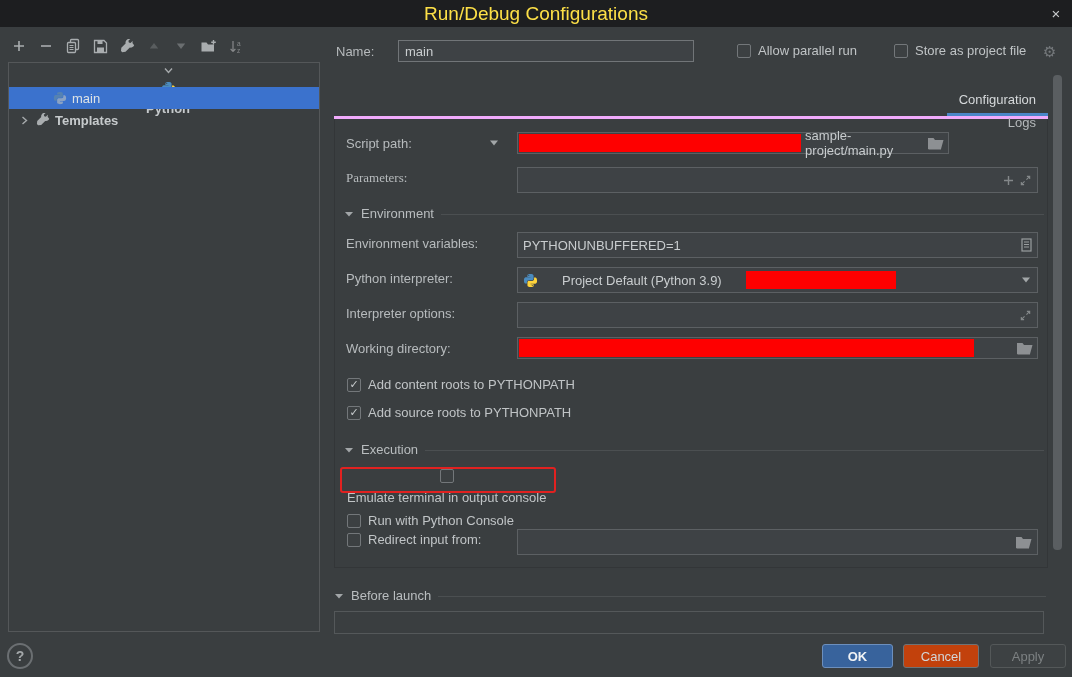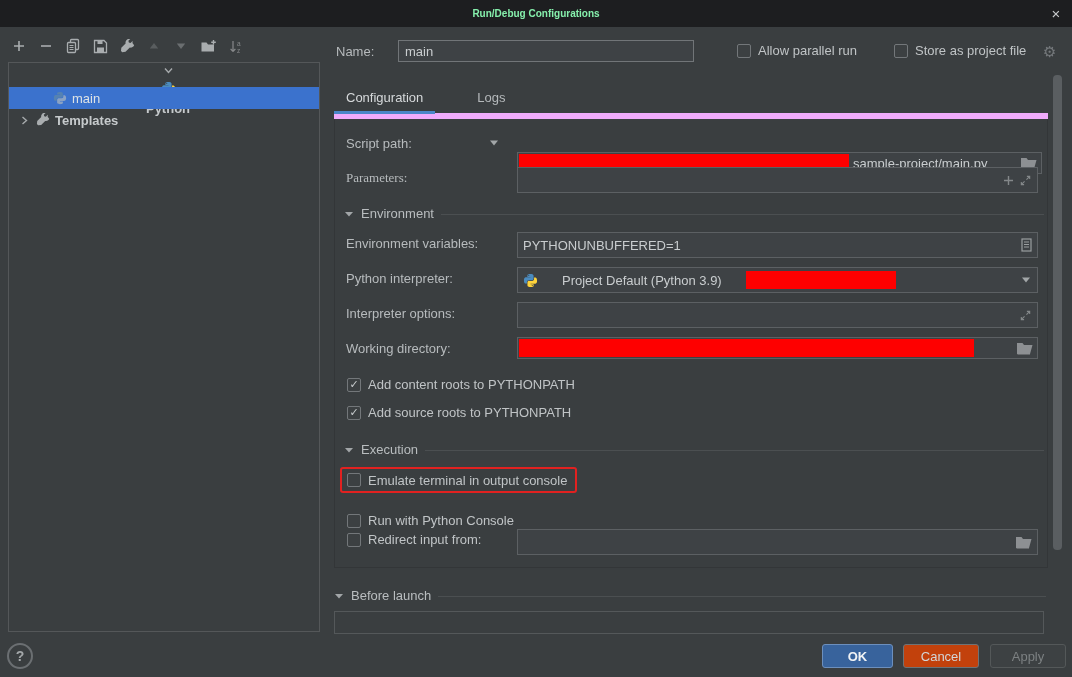--- a/index.html
+++ b/index.html
@@ -7,21 +7,21 @@
   .dialog {
     position:relative; width:1072px; height:677px; overflow:hidden;
     background:#3a3e40; font-family:"Liberation Sans","DejaVu Sans",sans-serif;
     font-size:13px; color:#c0c4c6;
   }
   .abs { position:absolute; }
 
   
   .titlebar { left:0; top:0; width:1072px; height:27px; background:#1d1e20;
     display:flex; align-items:center; justify-content:center; }
-  .titlebar .title { font-weight:bold; font-size:10px; color:#86efac; }
+  .titlebar .title { font-weight:normal; font-size:19px; color:#fde047; }
   .close-btn { position:absolute; right:6px; top:3px; width:20px; height:20px;
     display:flex; align-items:center; justify-content:center; color:#c9ccce; font-size:15px; cursor:default; }
   .close-btn::after { content:"×"; }
 
   
   .toolbar { left:10px; top:35px; height:22px; display:flex; align-items:center; gap:9px; }
   .tbtn { width:18px; height:18px; display:flex; align-items:center; justify-content:center; }
 
   
   .tree { left:8px; top:62px; width:312px; height:570px; border:1px solid #545759; background:#3a3e40; }
@@ -33,39 +33,39 @@
   
   .lbl { height:22px; display:flex; align-items:center; color:#b7bbbd; }
   .field { height:22px; background:#3e4245; border:1px solid #5c6063; display:flex; align-items:center; padding:12px 5px; gap:4px; color:#c9cdcf; }
   .name-input { background:#3e4245; border:1px solid #70747747; outline:none; color:#c9cdcf;
     font:13px "Liberation Sans","DejaVu Sans",sans-serif; padding:0 6px; border:1px solid #717578; }
   .redact { height:18px; background:#fe0000; }
   .spacer { flex:1; }
 
   
   .tabbar { left:334px; top:92px; width:714px; height:27px; display:flex; align-items:flex-end;
-    border-bottom:6px solid #f0abfc; }
+    border-bottom:3px solid #f0abfc;flex-direction:column; }
   .tab { position:relative; padding:0 12px 8px 12px; color:#b5b9bb; }
   .tab.active { color:#d6d9db; }
   .tab.active::after { content:""; position:absolute; left:0; right:0; bottom:-1px; height:3px; background:#4a86c8; }
 
   .scrollpane { left:334px; top:119px; width:714px; height:449px;
     border-left:1px solid #333638; border-right:1px solid #333638; border-bottom:1px solid #333638; }
 
   
   .sect { display:flex; align-items:center; gap:7px; color:#b9bdbf; }
   .sect .hline { flex:1; border-top:1px solid #4b4f51; margin-top:1px; }
 
   
   .cb { width:14px; height:14px; border:1px solid #73777a; border-radius:2px; background:#3c4042;
     display:inline-flex; align-items:center; justify-content:center; flex:none; }
   .cb.checked::after { content:"✓"; font-size:11px; color:#c9cdcf; line-height:1; }
   .cbrow { display:flex; align-items:center; gap:7px; }
 
-  .hlbox { border:2px solid #e12120; border-radius:3px; display:flex; align-items:center; gap:7px; padding:0 8px 0 5px; }
+  .hlbox { border:2px solid #e12120; border-radius:3px; display:flex; align-items:center; gap:7px; padding:0 8px 0 5px;flex-direction:column; }
 
   
   .sb-thumb { left:1053px; top:75px; width:9px; height:475px; background:#5a5e61; border-radius:4px; }
 
   .before-box { left:334px; top:611px; width:710px; height:23px; border:1px solid #54585a; }
 
   
   .btn { height:24px; display:flex; align-items:center; justify-content:center; border-radius:3px; }
   .btn-ok { background:#38639c; border:1px solid #6c8fbd; color:#f0f3f5; font-weight:bold; }
   .btn-cancel { background:#c2410c; border:1px solid #6e7275; color:#d3d6d8; }
@@ -198,21 +198,21 @@
     <div class="tab" style="margin-left:30px;"><span>Logs</span></div>
   </div>
   <div class="abs scrollpane"></div>
 
   <div class="abs lbl" style="left:346px; top:132px;">Script path:</div>
   <span class="abs" style="left:488px; top:138px;">
       <svg width="12" height="10" viewBox="0 0 12 10">
         <path d="M2 2.5l4 5 4-5z" fill="#a2a6a8"></path>
       </svg>
     </span>
-  <div class="abs field" style="left:517px; top:132px; width:525px; padding:0 4px 0 1px;margin-top:20px;">
+  <div class="abs field" style="left:517px; top:132px; width:432px; padding:0 4px 0 1px;">
     <span class="redact" style="width:330px;"></span>
     <span>sample-project/main.py</span>
     <span class="spacer"></span>
     <span>
         <svg width="16" height="13" viewBox="0 0 16 13">
           <path d="M.5 1h5l1.5 2h8.5l-2.5 9H.5z" fill="#8d9093"></path>
           <path d="M.5 1v11h12.5" fill="none" stroke="#8d9093"></path>
         </svg>
       </span>
   </div>

